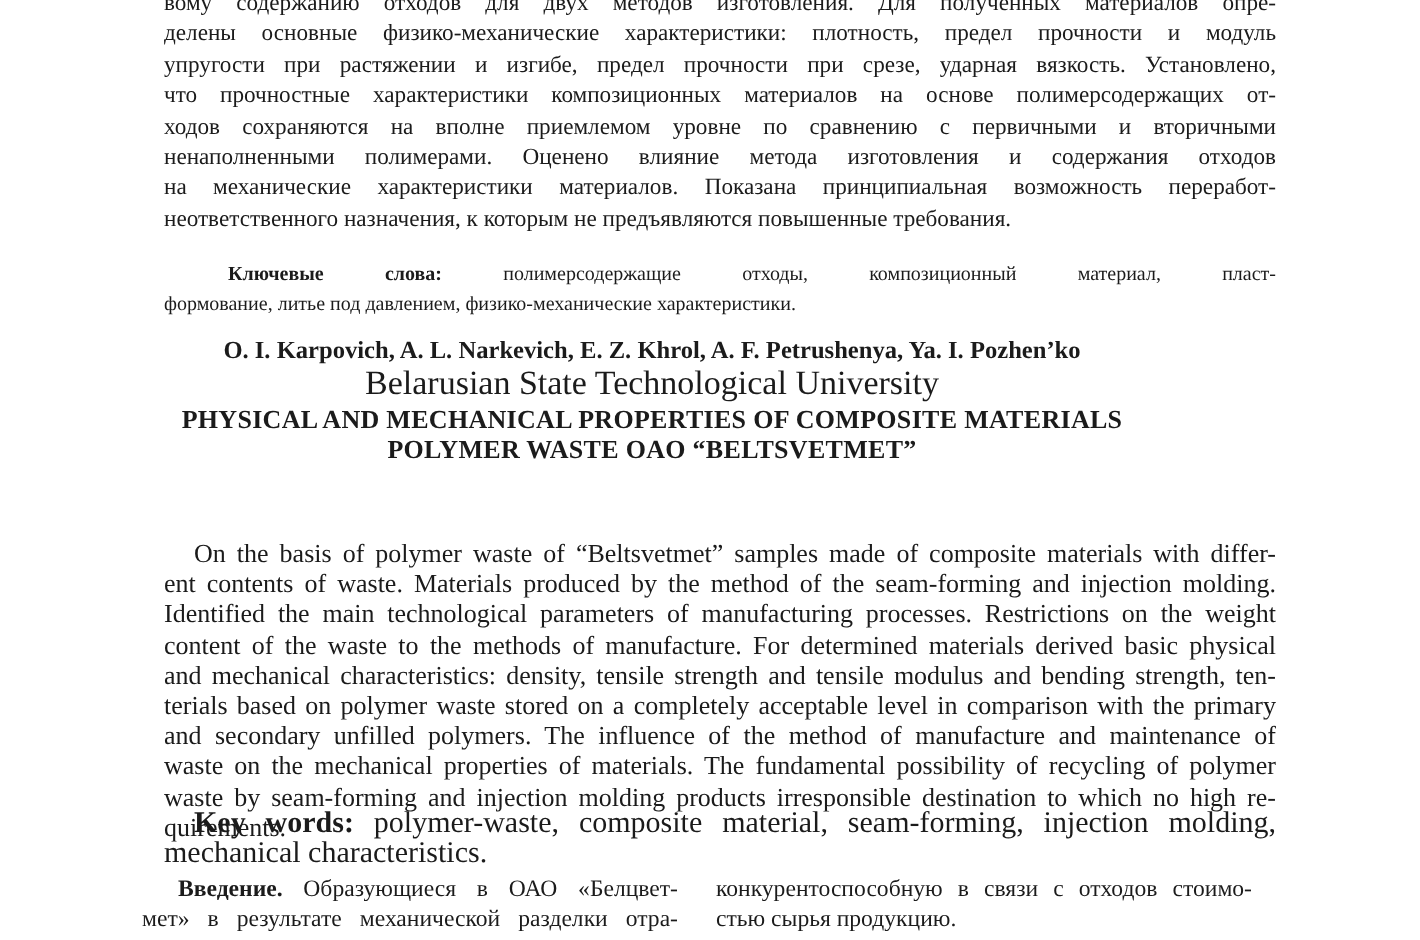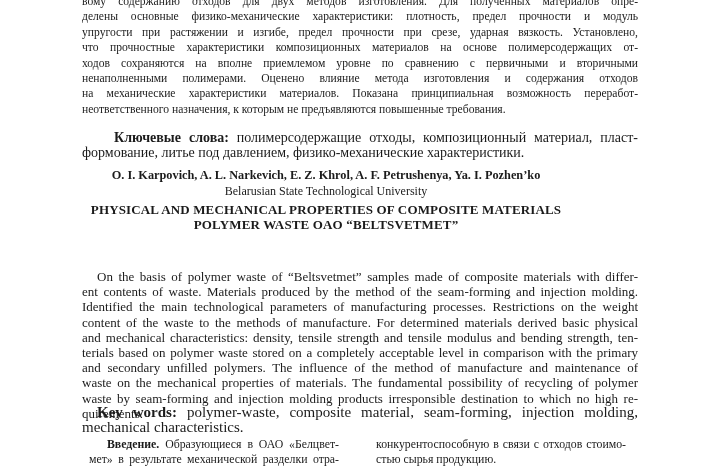--- a/index.html
+++ b/index.html
@@ -14,36 +14,36 @@
   .page { position: absolute; inset: 0; overflow: hidden; }
   .block { position: absolute; }
 
   
   .jl { text-align: justify; text-align-last: justify; overflow: hidden; }
   .last { text-align: justify; text-align-last: auto; overflow: hidden; }
 
   .ru-abs { top: -6px; left: 82px; width: 556px; font-size: 11.6px; line-height: 15.4px; }
   .ru-abs > div { height: 15.4px; }
 
-  .ru-kw { top: 129.5px; left: 82px; width: 556px; font-size: 14px; line-height: 15.4px; }
+  .ru-kw { top: 129.5px; left: 82px; width: 556px; font-size: 10px; line-height: 15.4px; }
   .ru-kw > div { height: 15.4px; }
 
   .center { left: 0; width: 652px; text-align: center; }
   .authors { top: 168px; font-weight: bold; font-size: 12.3px; line-height: 15px; }
-  .affil   { top: 184px; font-size: 12px; line-height: 15px; }
+  .affil   { top: 184px; font-size: 17px; line-height: 15px; }
   .title   { top: 201.5px; font-weight: bold; font-size: 13px; line-height: 15.5px; letter-spacing: 0.15px; }
 
   .en-abs { top: 240px; left: 82px; width: 556px; font-size: 13px; line-height: 15.2px; margin-top: 29px; }
   .en-abs > div { height: 15.2px; }
 
   .en-kw { top: 405px; left: 82px; width: 556px; font-size: 15px; line-height: 15.3px; }
   .en-kw > div { height: 15.3px; }
 
   .col { top: 437px; width: 268px; font-size: 11.8px; line-height: 15.4px; }
-  .col > div { height: 15.4px; margin-left: 18px; }
+  .col > div { height: 15.4px; }
   .col-left  { left: 71px; }
   .col-right { left: 358px; }
 
   .ind32 { text-indent: 32px; }
   .ind15 { text-indent: 15px; }
   .ind18 { text-indent: 18px; }
 
   b { font-weight: bold; }
 </style>
 </head>

